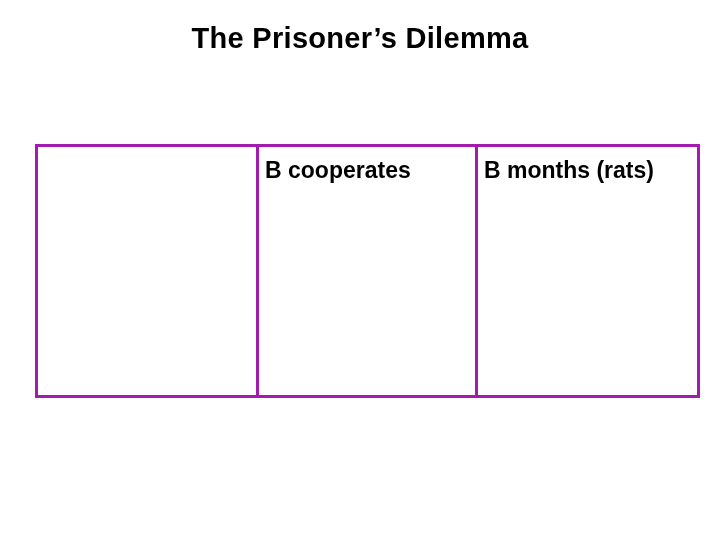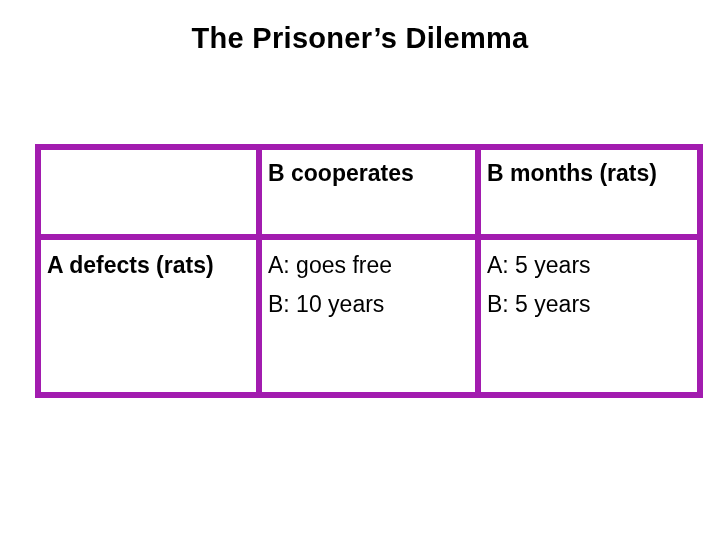--- a/index.html
+++ b/index.html
@@ -32,21 +32,21 @@
     position: absolute;
     left: 35px;
     top: 144px;
     width: 662px;
     height: 254px;
     border-collapse: collapse;
     table-layout: fixed;
     border: 3px solid #000000;
   }
   table.payoff td {
-    border: 6px solid #a21caf;
+    border: 3px solid #a21caf;
     vertical-align: top;
     padding: 6px 4px 16px 6px;
     font-size: 23px;
     line-height: 39px;
   }
   tr.header-row td {
     font-weight: bold;
     line-height: 30px;
     padding-top: 8px;
   }
@@ -71,27 +71,16 @@
       <col style="width:222px">
     </colgroup>
     <tbody>
         <tr class="header-row" style="height:58px">
       <td class="corner"></td>
       <td>B cooperates</td>
       <td>B months (rats)</td>
     </tr>
 
 
-    <tr style="height:99px">
-      <td class="rowlabel">A defects (rats)</td>
-      <td>
-        <div class="payoff-line">A: goes free</div>
-        <div class="payoff-line">B: 10 years</div>
-      </td>
-      <td>
-        <div class="payoff-line">A: 5 years</div>
-        <div class="payoff-line">B: 5 years</div>
-      </td>
-    </tr>
   </tbody>
     </table>
 
 </div>
 
 </body></html>

